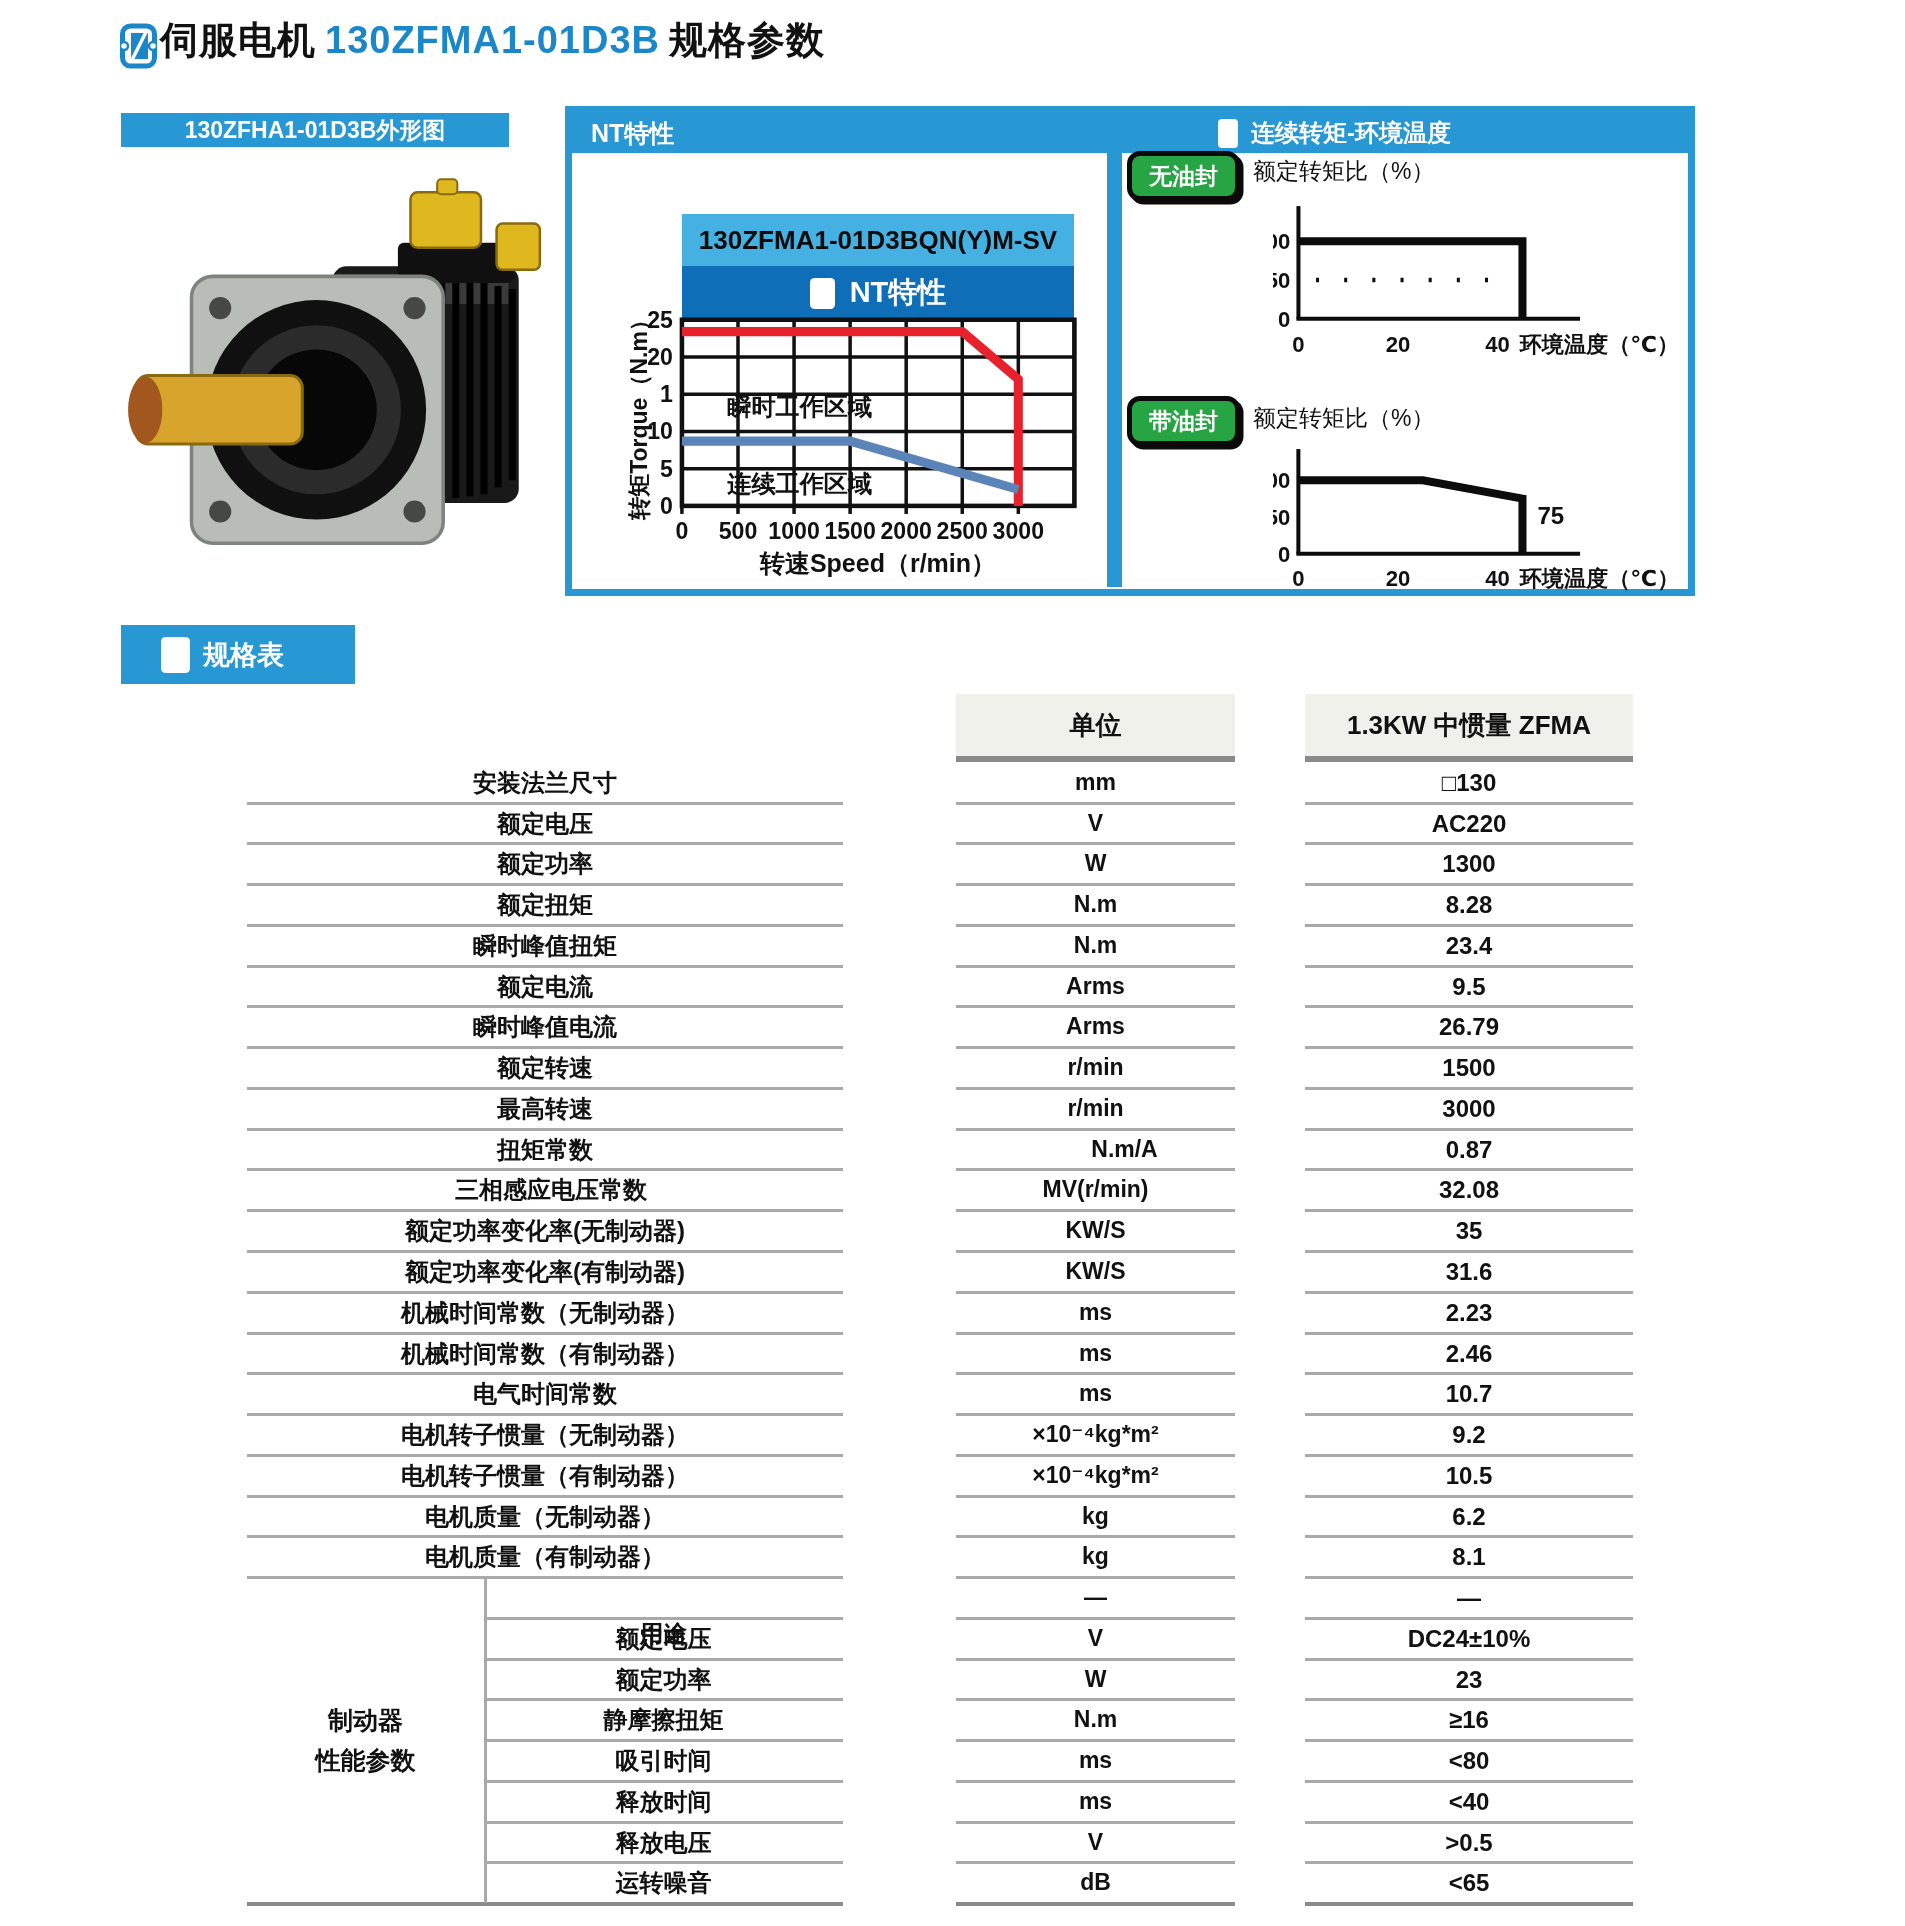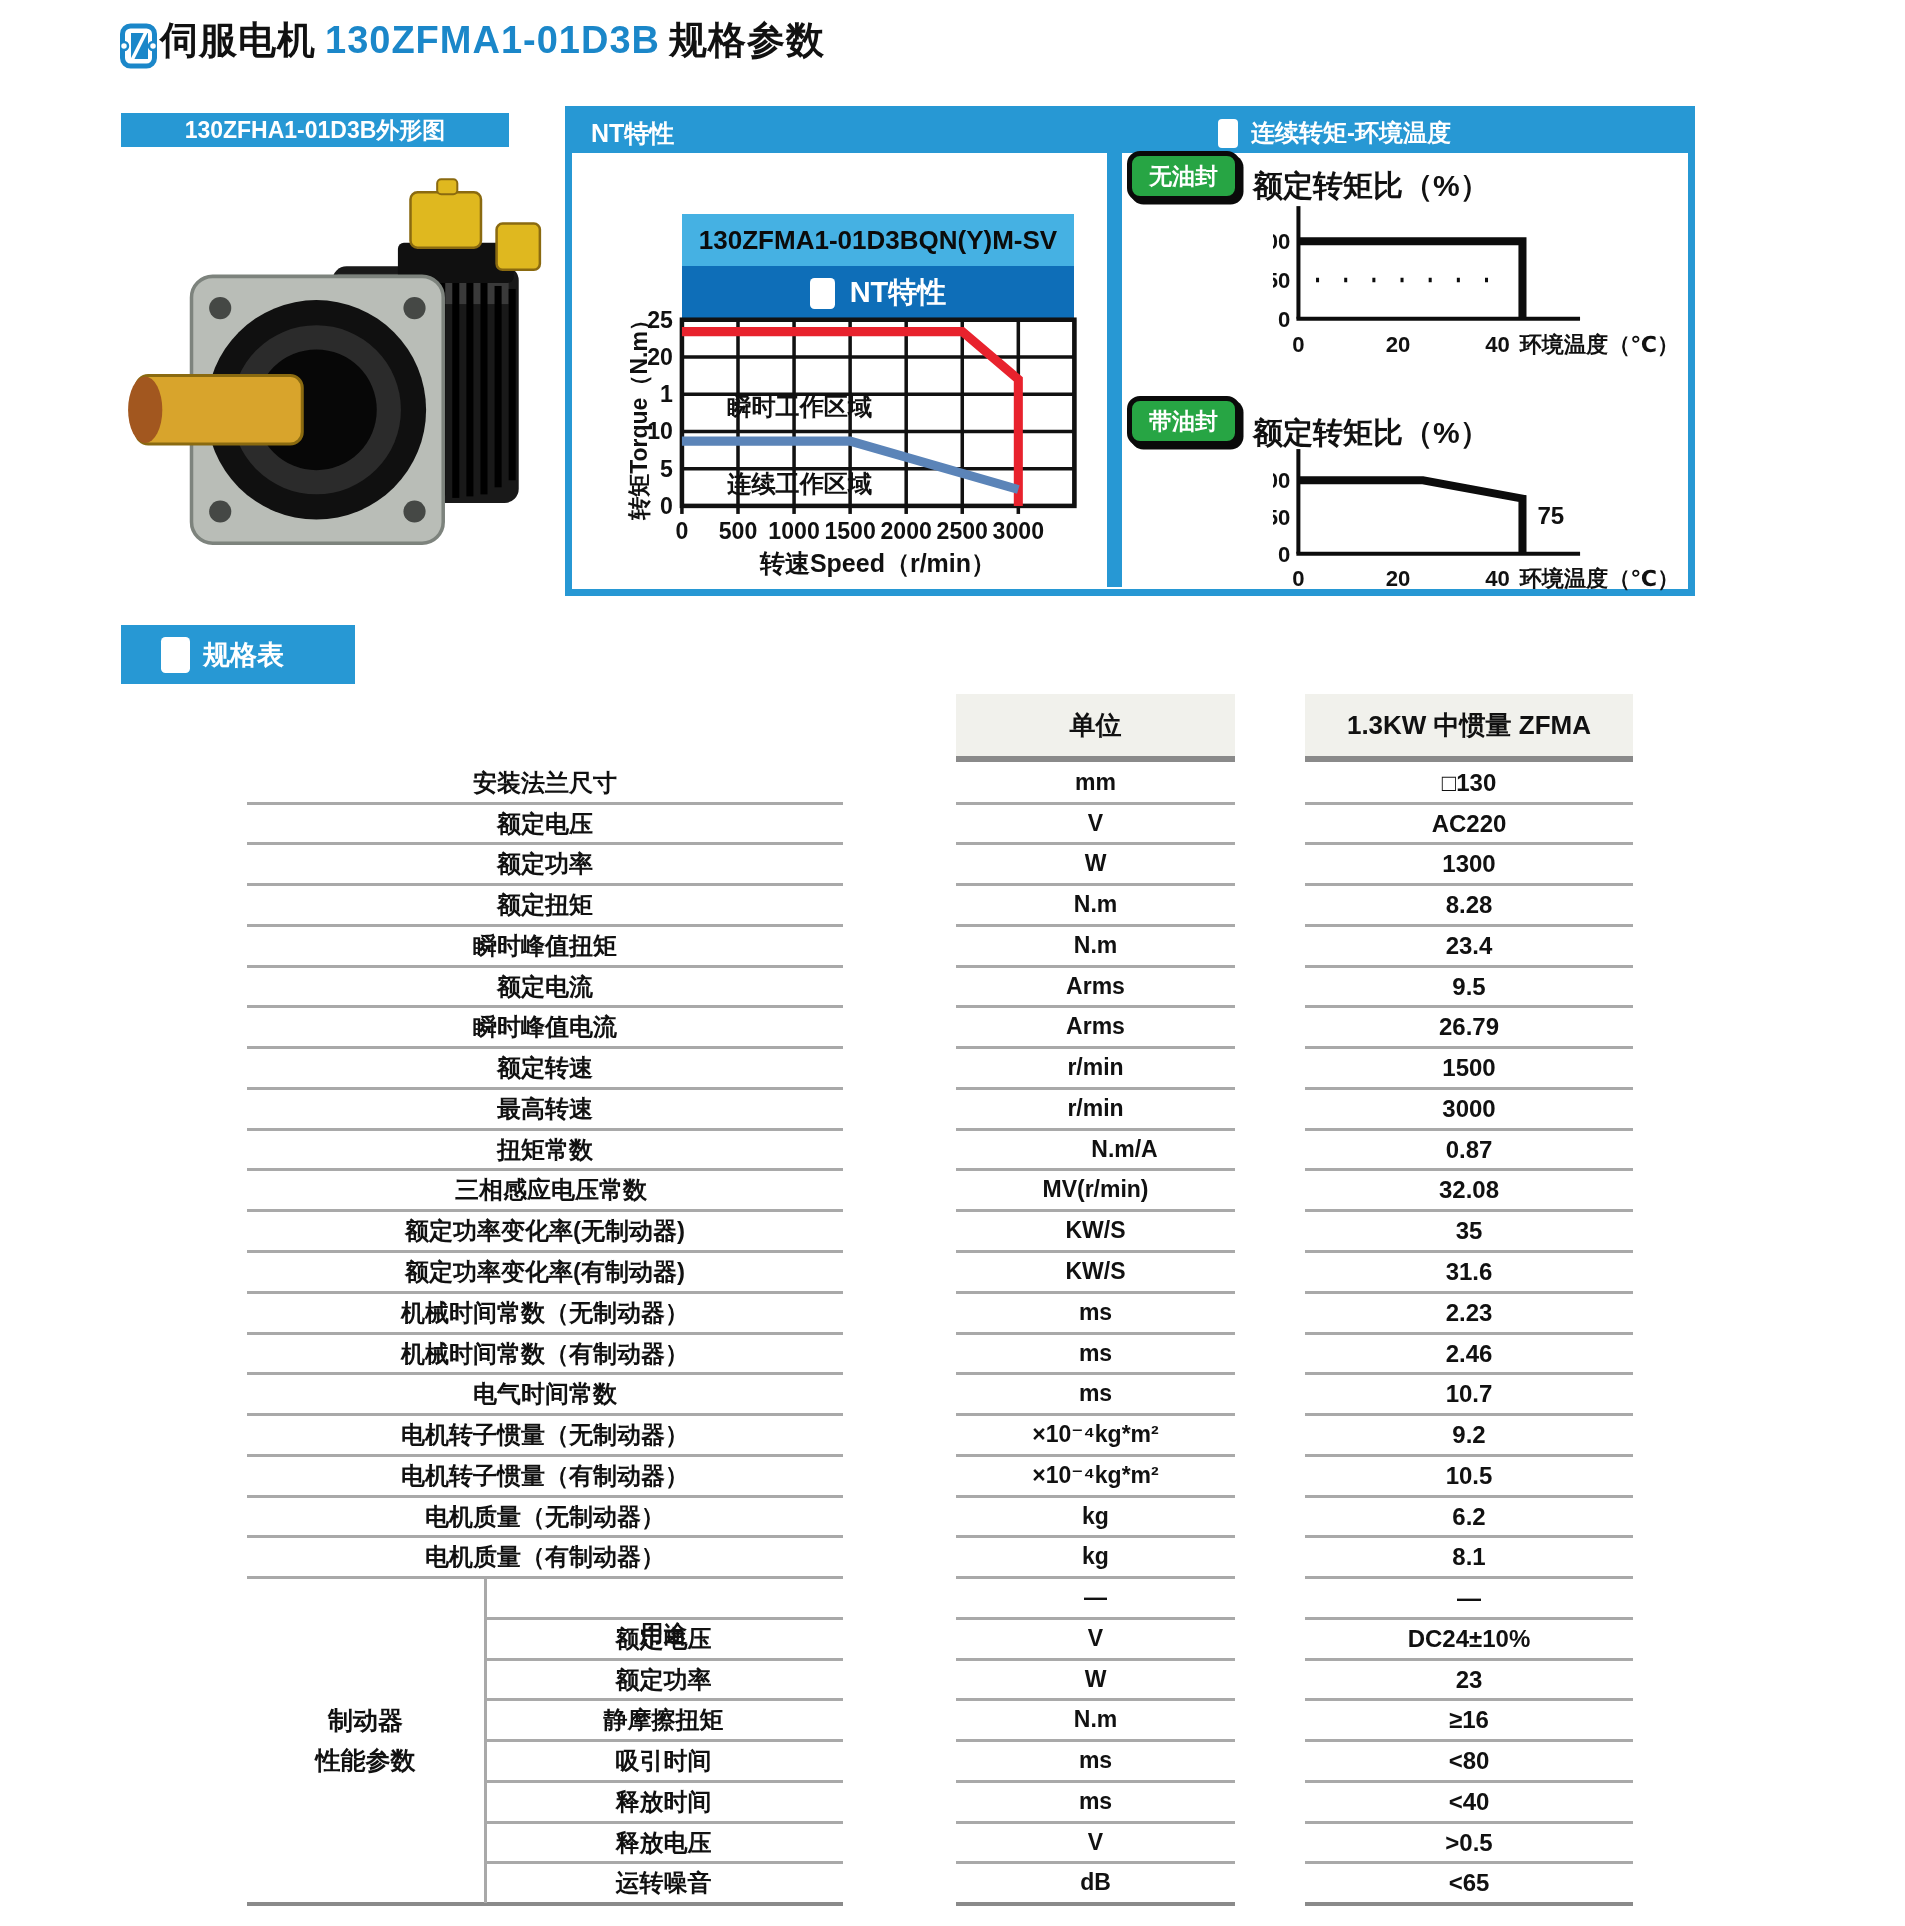--- a/index.html
+++ b/index.html
@@ -31,21 +31,21 @@
   #nt-sub .txt{color:#fff;font-size:29px;font-weight:bold;}
   #nt-xlabel{left:682px;top:547px;width:392px;text-align:center;font-size:25px;font-weight:bold;}
   #nt-ylabel{left:498px;top:399px;width:282px;height:30px;transform:rotate(-90deg);
              text-align:center;font-size:23px;font-weight:bold;}
   
   .seal-btn{width:113px;height:50px;background:#27a544;border:5px solid #0a0a0a;border-radius:13px;
             box-shadow:3.5px 3.5px 0 #0a0a0a;color:#fff;font-size:23px;font-weight:bold;
             display:flex;align-items:center;justify-content:center;box-sizing:border-box;}
   #seal-a{left:1127px;top:151px;}
   #seal-b{left:1127px;top:396px;}
-  .ratio-label{font-size:30px;font-weight:bold;white-space:nowrap;margin-top:10px;}
+  .ratio-label{font-size:23px;font-weight:normal;white-space:nowrap;}
   #ratio-a{left:1253px;top:156px;}
   #ratio-b{left:1253px;top:403px;}
   
   #spec-header-box{left:121px;top:625px;width:234px;height:59px;display:flex;align-items:center;gap:13px;padding-left:40px;box-sizing:border-box;}
   #spec-header-box .sq{width:29px;height:36px;background:#fff;border-radius:4.5px;}
   #spec-header-box .txt{color:#fff;font-size:27px;font-weight:bold;}
   #spec-table{left:247px;top:694px;width:1386px;height:1213px;}
   .th-cell{position:absolute;top:0;height:62px;background:#f1f1ec;border-bottom:6px solid #8a8a8a;
            font-size:26px;font-weight:bold;text-align:center;line-height:62px;white-space:nowrap;}
   .cell{position:absolute;text-align:center;font-weight:bold;font-size:24px;

